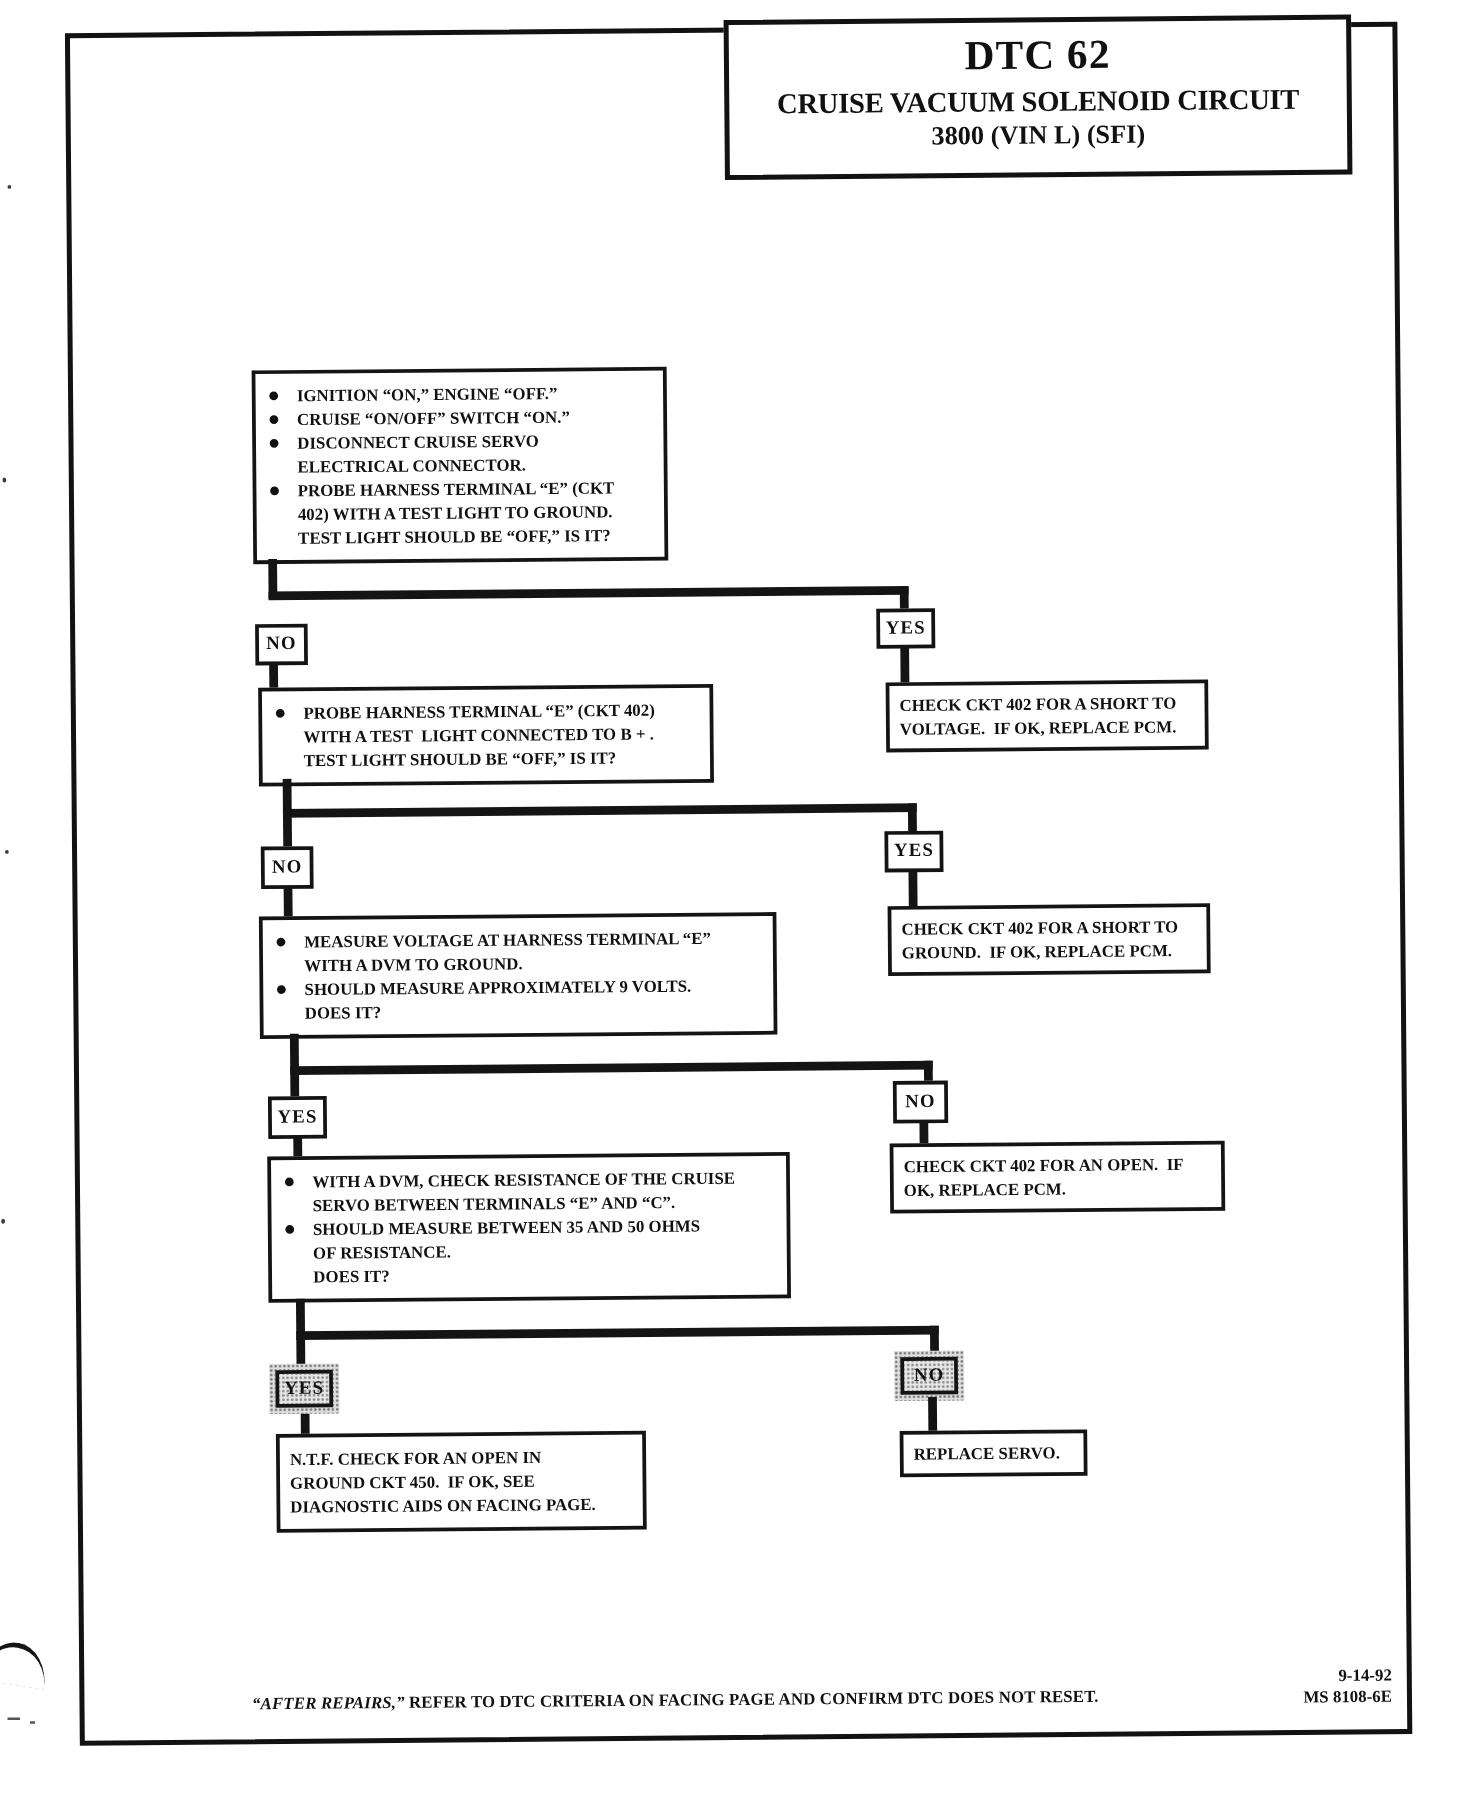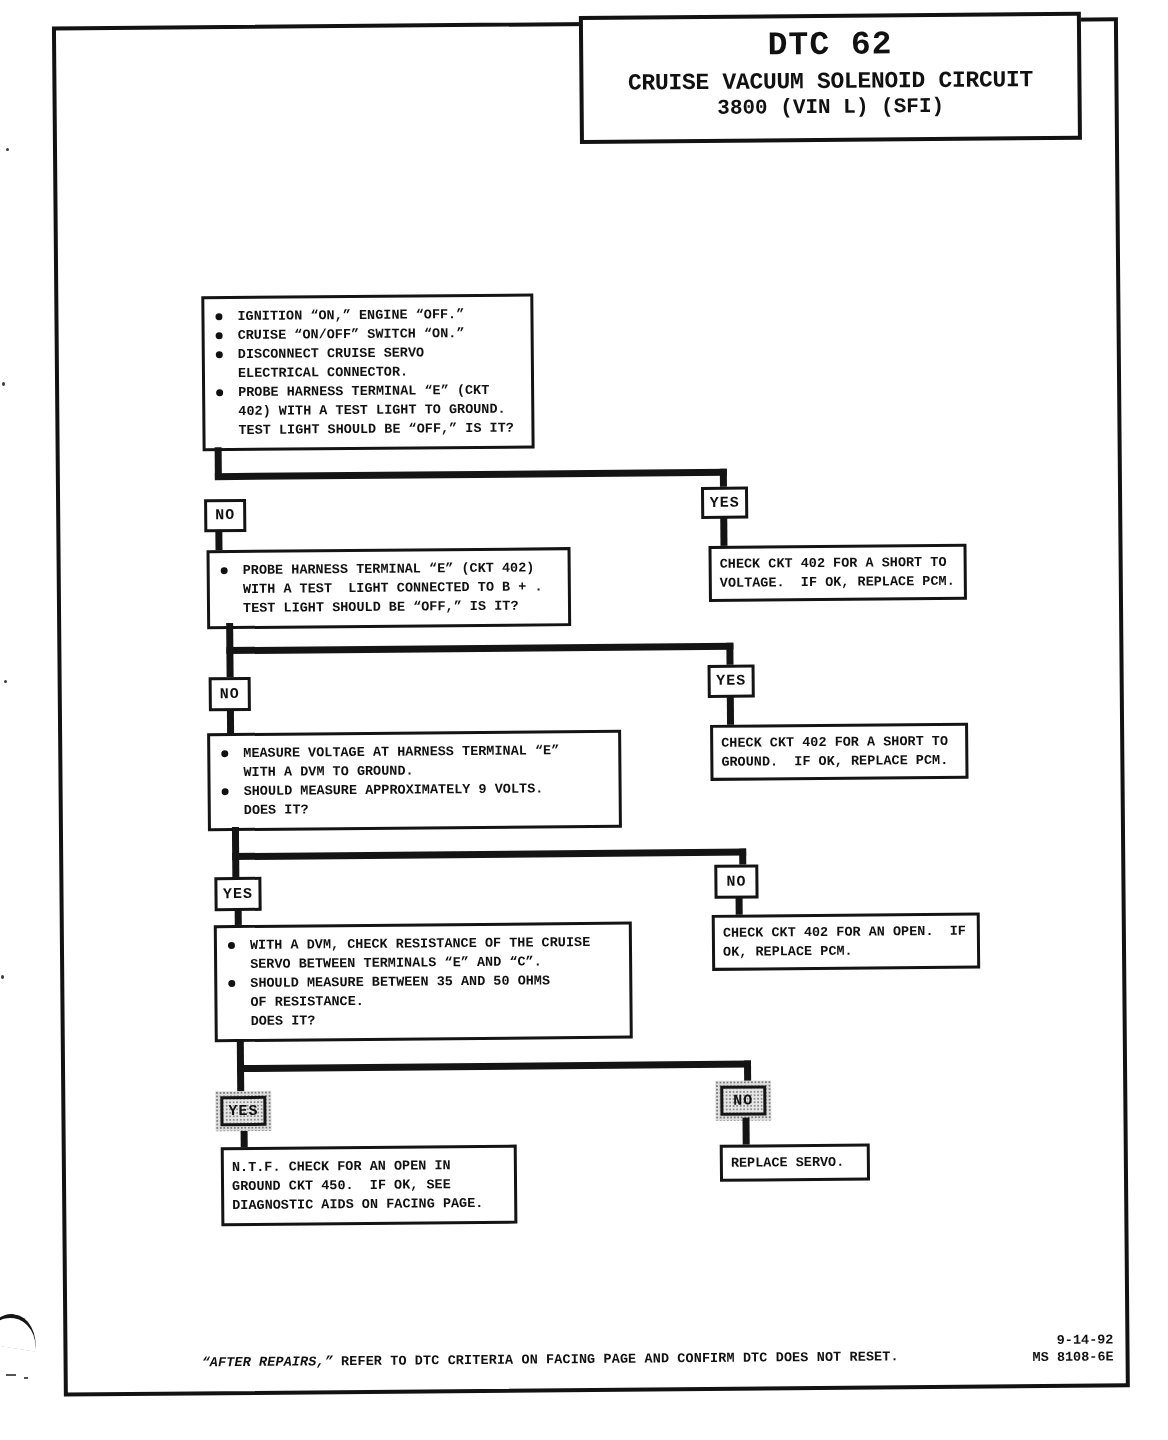--- a/index.html
+++ b/index.html
@@ -1,17 +1,17 @@
 <!DOCTYPE html>
 <html><head>
 <meta charset="utf-8">
 <style>
   html,body{margin:0;padding:0;background:#ffffff;}
   .stage{position:relative;width:1168px;height:1440px;background:#fff;overflow:hidden;
-         font-family:Liberation Mono, monospace;color:#111;}
+         font-family:Liberation Serif, serif;color:#111;}
   .sheet{position:absolute;left:0;top:0;width:1168px;height:1440px;
          transform:rotate(-0.5deg);transform-origin:50% 50%;}
   .abs{position:absolute;}
   
   .page-border{left:58px;top:22px;width:1058px;height:1362px;border:4px solid #121212;}
   .title-box{left:585px;top:16px;width:502px;height:128px;border:4px solid #121212;background:#fff;
              text-align:center;box-sizing:border-box;}
   .title-dtc{font-size:33px;font-weight:bold;letter-spacing:1px;margin-top:9px;}
   .title-l2{font-size:23px;font-weight:bold;margin-top:5px;letter-spacing:-0.3px;}
   .title-l3{font-size:21px;font-weight:bold;margin-top:1px;}

